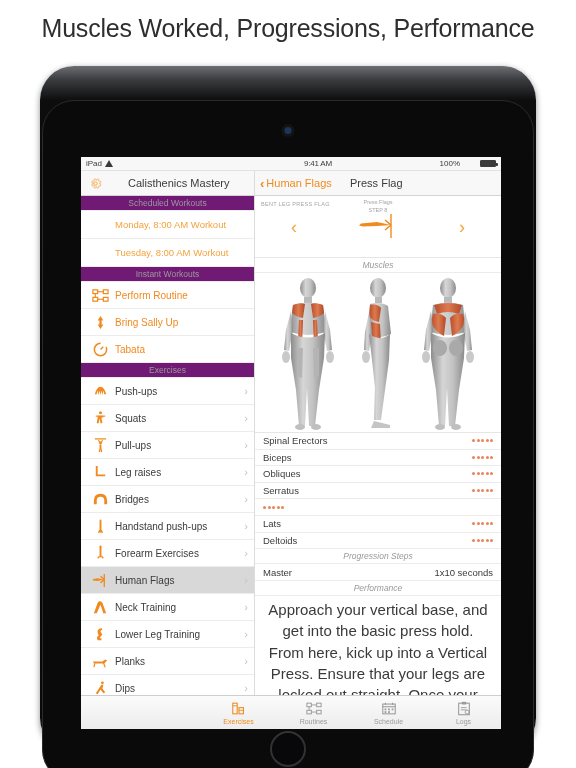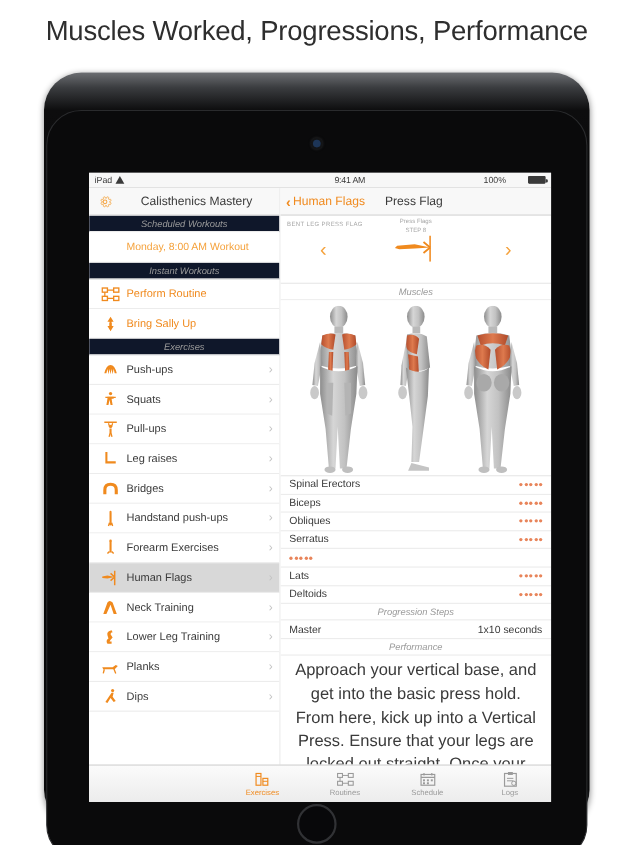--- a/index.html
+++ b/index.html
@@ -97,23 +97,23 @@
   }
   .gear {
     width: 15px; height: 15px; position: relative; flex: 0 0 15px;
   }
   .sb-title { font-size: 11px; color: #3b3b3b; }
 
   .sb-scroll { flex: 1; overflow: hidden; background: #fff; }
 
   .sec-head {
     height: 15px; display: flex; align-items: center; justify-content: center;
-    font-size: 8.5px; font-style: italic; color: #9a9a9a;
+    font-size: 8.5px; color: #9a9a9a;
     border-bottom: 1px solid #ececec;
-    background: #0f172a;
+    background: #701a75;
   }
   .sb-row {
     height: 27px; display: flex; align-items: center;
     padding: 0 6px 0 8px;
     border-bottom: 1px solid #ececec;
     font-size: 10px; color: #3a3a3a;
     background: #fff;
   }
   .sb-row.sched { color: #f5a23c; font-size: 9.5px; height: 28px; }
   .sb-row.instant { color: #f08a1e; font-size: 10px; }
@@ -266,20 +266,24 @@
               </svg>
             </span>
             <span class="sb-title">Calisthenics Mastery</span>
           </div>
           <div class="sb-scroll" id="sidebar-scroll">
               <div class="sec-head">Scheduled Workouts</div>
               <div class="sb-row sched">
                 <span class="sb-ico"></span>
                 <span class="sb-label">Monday, 8:00 AM Workout</span>
               </div>
+              <div class="sb-row sched">
+                <span class="sb-ico"></span>
+                <span class="sb-label">Tuesday, 8:00 AM Workout</span>
+              </div>
               <div class="sec-head">Instant Workouts</div>
               <div class="sb-row instant">
                 <span class="sb-ico">
                   <svg viewBox="0 0 18 18" width="17" height="17">
                     <rect x="1" y="3" width="5" height="4" fill="none" stroke="#f08a1e" stroke-width="1.3"></rect>
                     <rect x="12" y="3" width="5" height="4" fill="none" stroke="#f08a1e" stroke-width="1.3"></rect>
                     <rect x="1" y="11" width="5" height="4" fill="none" stroke="#f08a1e" stroke-width="1.3"></rect>
                     <rect x="12" y="11" width="5" height="4" fill="none" stroke="#f08a1e" stroke-width="1.3"></rect>
                     <line x1="6" y1="5" x2="12" y2="5" stroke="#f08a1e" stroke-width="1.2"></line>
                     <line x1="6" y1="13" x2="12" y2="13" stroke="#f08a1e" stroke-width="1.2"></line>
@@ -289,20 +293,29 @@
                 <span class="sb-label">Perform Routine</span>
               </div>
               <div class="sb-row instant">
                 <span class="sb-ico">
                   <svg viewBox="0 0 18 18" width="17" height="17">
                     <path d="M6 7 L9 2 L12 7 L10 7 L10 11 L8 11 L8 7 Z" fill="#f08a1e"></path>
                     <path d="M12 11 L9 16 L6 11 L8 11 L8 8 L10 8 L10 11 Z" fill="#f08a1e"></path>
                   </svg>
                 </span>
                 <span class="sb-label">Bring Sally Up</span>
+              </div>
+              <div class="sb-row instant">
+                <span class="sb-ico">
+                  <svg viewBox="0 0 18 18" width="17" height="17">
+                    <circle cx="9" cy="9" r="6.5" fill="none" stroke="#f08a1e" stroke-width="1.6" stroke-dasharray="30 7"></circle>
+                    <line x1="9" y1="9" x2="12" y2="6" stroke="#f08a1e" stroke-width="1.4"></line>
+                  </svg>
+                </span>
+                <span class="sb-label">Tabata</span>
               </div>
               <div class="sec-head">Exercises</div>
               <div class="sb-row ex">
                 <span class="sb-ico">
                   <svg viewBox="0 0 18 18" width="17" height="17">
                     <path d="M3 12 Q5 4 9 4 Q13 4 15 12 L13 12 L12 8 L11 13 L10 8 L9 13 L8 8 L7 13 L6 8 L5 12 Z" fill="#f08a1e"></path>
                   </svg>
                 </span>
                 <span class="sb-label">Push-ups</span>
                 <span class="chev">›</span>

